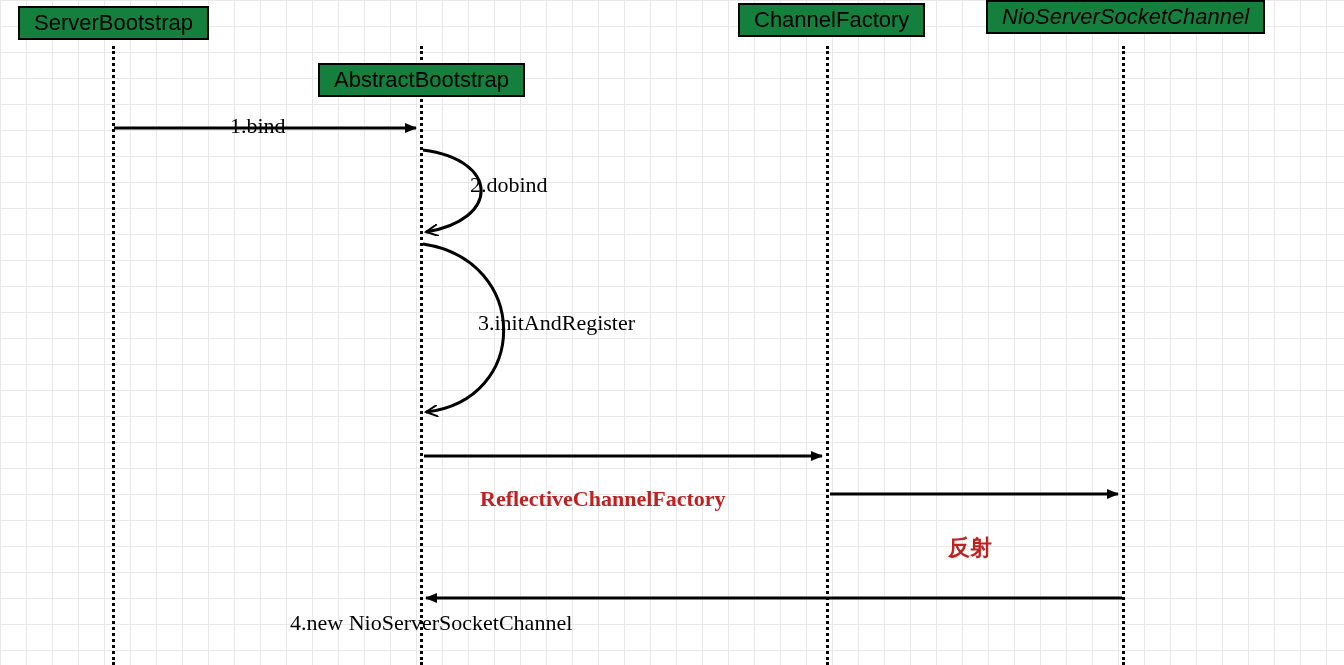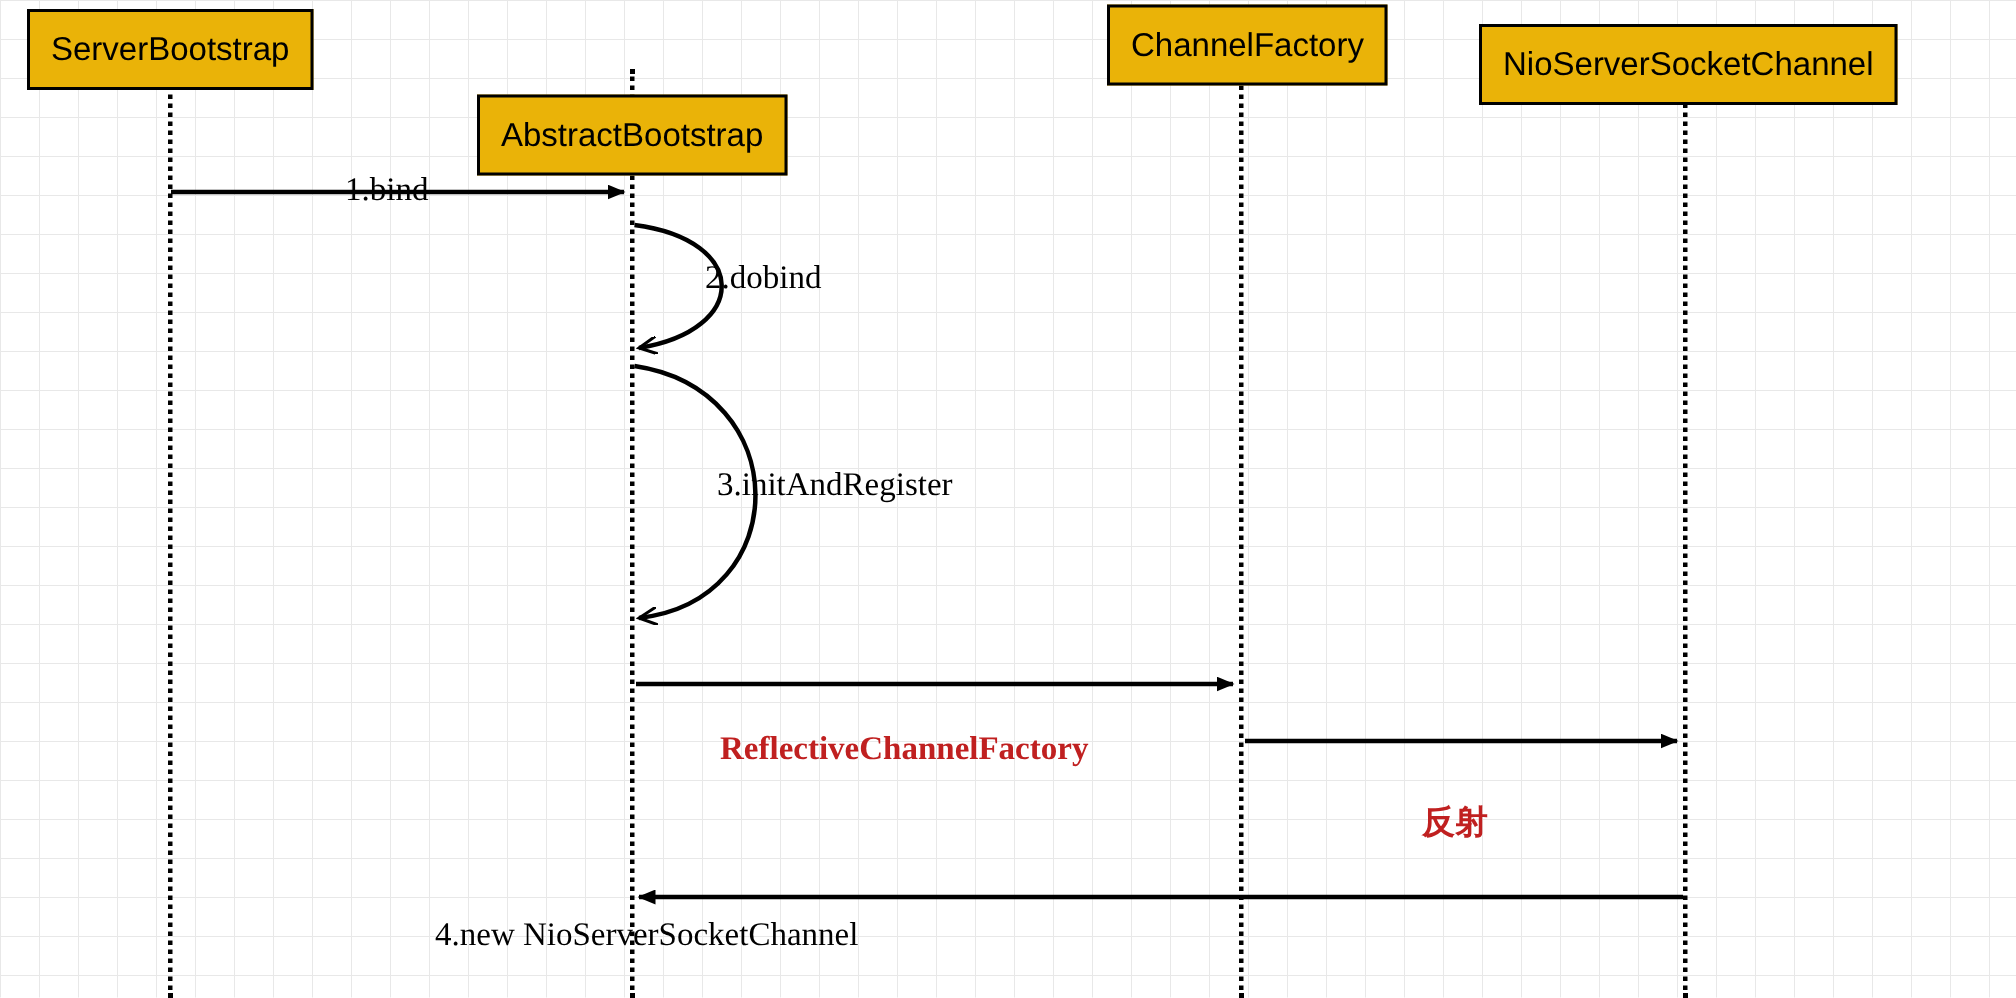--- a/index.html
+++ b/index.html
@@ -12,22 +12,22 @@
     background-image:
       linear-gradient(to right, #e8e8e8 1px, transparent 1px),
       linear-gradient(to bottom, #e8e8e8 1px, transparent 1px);
     background-size: 26px 26px;
     position: relative;
     overflow: hidden;
   }
   .participant-box {
     position: absolute;
     border: 2px solid #000;
-    background: #eab308;
-    padding: 12px 14px;
+    background: #15803d;
+    padding: 2px 14px;
     font-size: 22px;
     text-align: left;
     white-space: nowrap;
   }
   .lifeline {
     position: absolute;
     border-left: 3px dotted #000;
     top: 46px;
     bottom: 0;
   }
@@ -60,21 +60,21 @@
 
 <div class="participant-box" style="left:18px; top:6px;">
   <span>ServerBootstrap</span>
 </div>
 <div class="participant-box" style="left:318px; top:15px;margin-top:48px;">
   <span>AbstractBootstrap</span>
 </div>
 <div class="participant-box" style="left:738px; top:3px;">
   <span>ChannelFactory</span>
 </div>
-<div class="participant-box" style="left:986px; top:16px;">
+<div class="participant-box" style="left:986px; top:0;font-style:italic;">
   <span>NioServerSocketChannel</span>
 </div>
 
 <svg class="overlay">
   <defs>
     <marker id="arrowhead" markerWidth="12" markerHeight="10" refX="11" refY="5" orient="auto" markerUnits="userSpaceOnUse">
       <path d="M0,0 L12,5 L0,10 Z" fill="#000"></path>
     </marker>
     <marker id="arrowhead-open" markerWidth="14" markerHeight="12" refX="12" refY="6" orient="auto" markerUnits="userSpaceOnUse">
       <path d="M0,0 L12,6 L0,12" fill="none" stroke="#000" stroke-width="2"></path>

